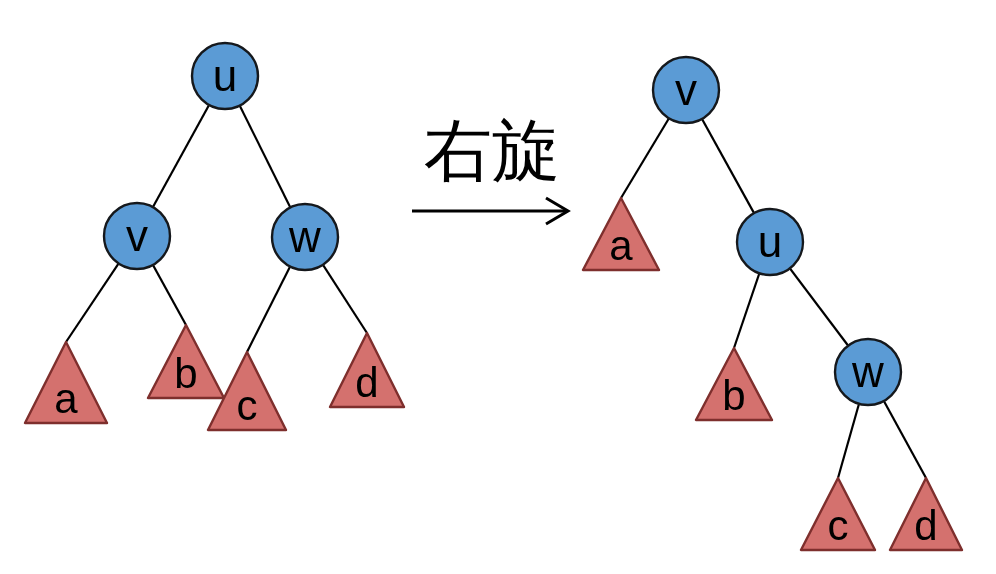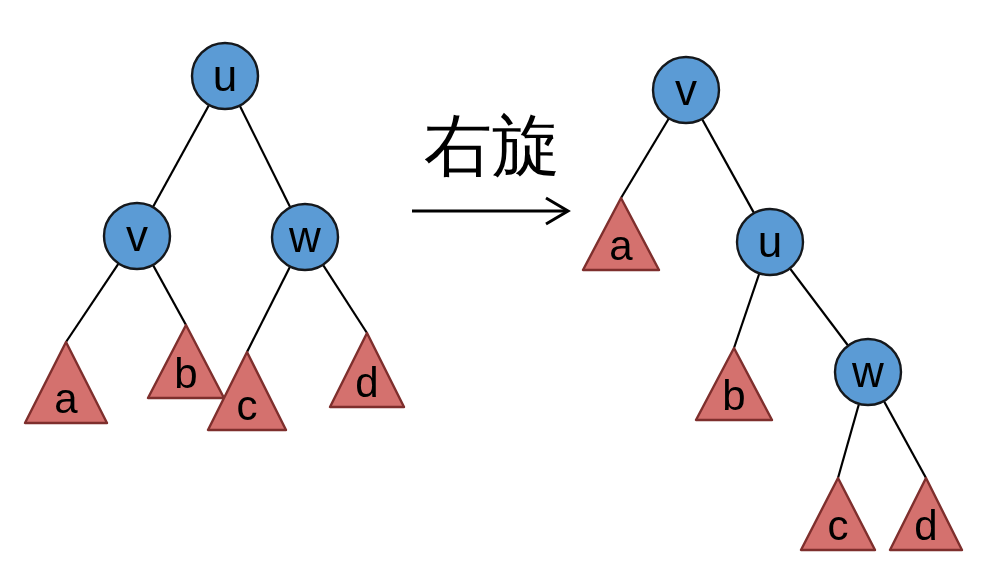--- a/index.html
+++ b/index.html
@@ -25,21 +25,21 @@
   }
   .op-label {
     position: absolute;
     left: 402px;
     top: 114px;
     width: 180px;
     text-align: center;
     font-size: 68px;
     line-height: 1.1;
     color: #000000;
-    font-family: Liberation Mono, monospace;
+    font-family: Liberation Serif, serif;
     white-space: nowrap;
   }
 </style>
 </head>
 <body>
 
 <div class="stage">
   <svg id="diagram-svg" width="996" height="574" viewBox="0 0 996 574">
       <g>
         <line x1="225" y1="76" x2="137" y2="236" stroke="#000000" stroke-width="2.2"></line>

